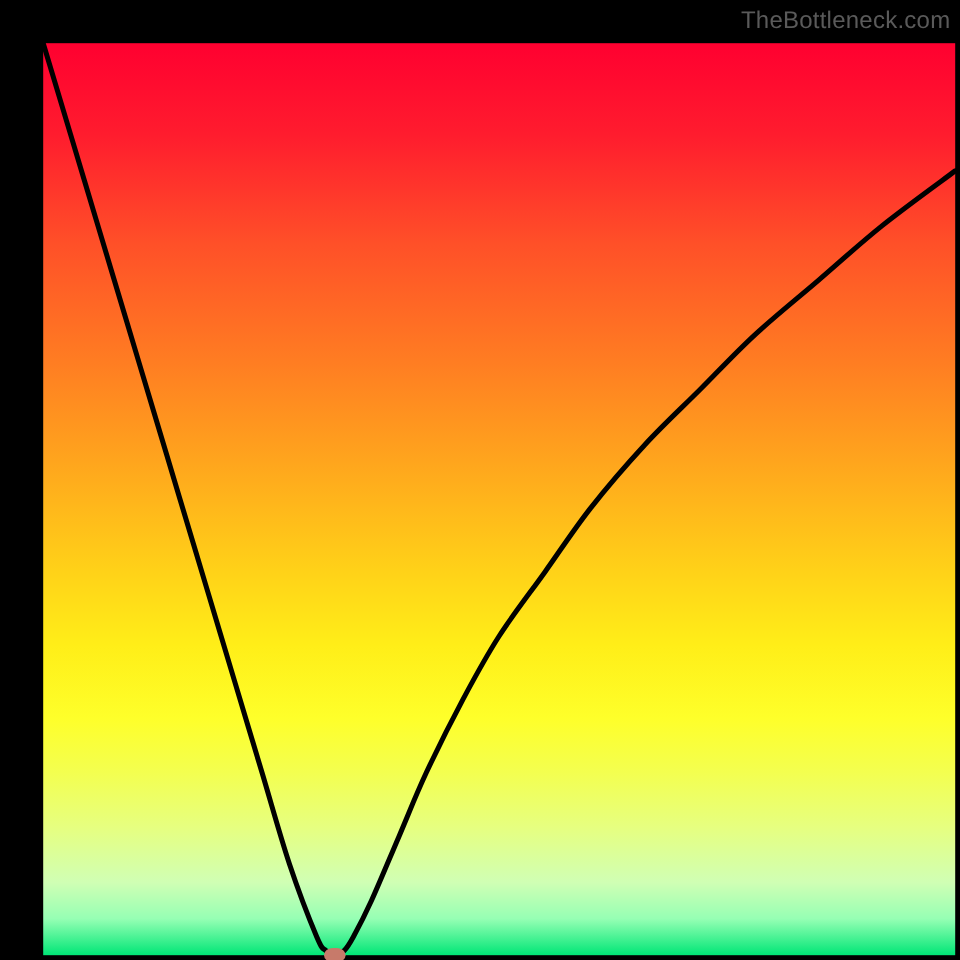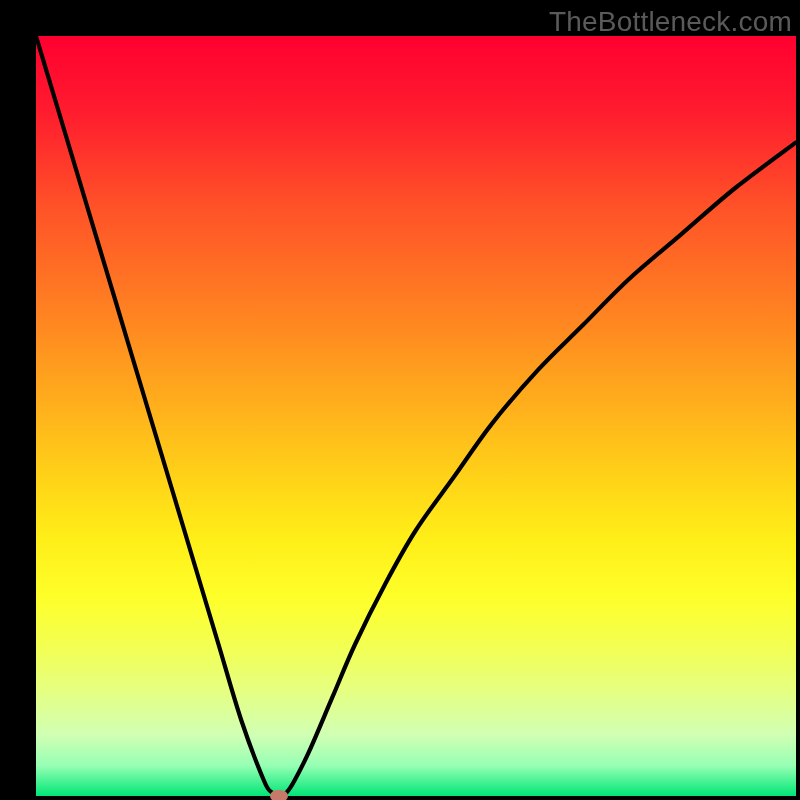--- a/index.html
+++ b/index.html
@@ -39,21 +39,21 @@
       #d0ffb4 92%,
       #96ffb4 96%,
       #00e676 100%
     );
   }
   .watermark {
     position: absolute;
     top: 6px;
     right: 8px;
     color: #5a5a5a;
-    font-size: 28px;
+    font-size: 20px;
     font-weight: 500;
     letter-spacing: 0.2px;
     user-select: none;
   }
   svg.curve {
     position: absolute;
     left: 0;
     top: 0;
     width: 760px;
     height: 760px;

